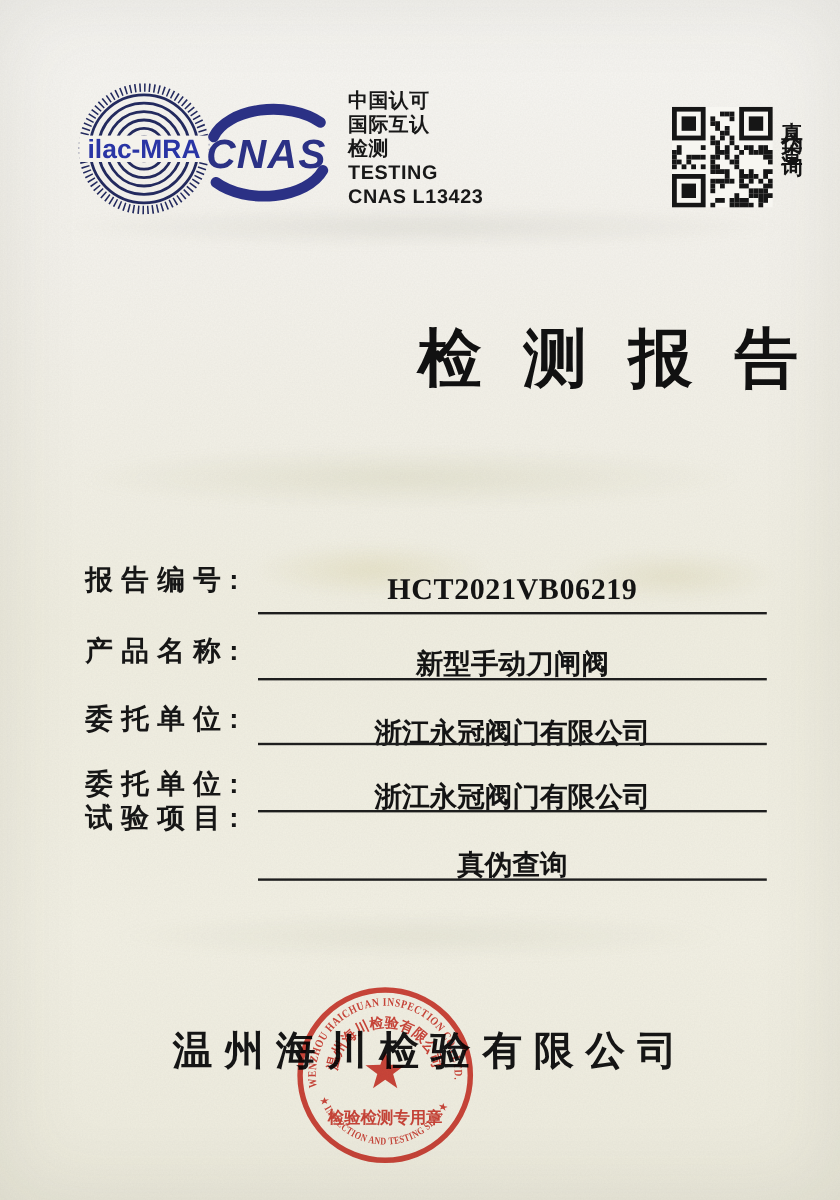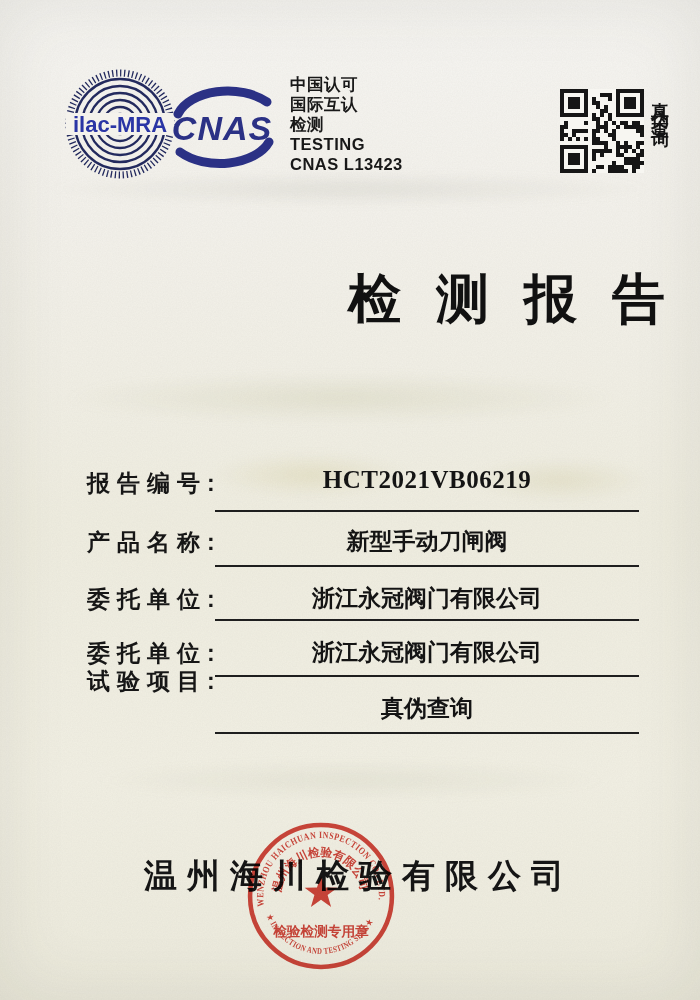--- a/index.html
+++ b/index.html
@@ -19,22 +19,22 @@
 
   .ilac{position:absolute;left:64px;top:68px;}
   .cnas{position:absolute;left:168px;top:80px;}
   .accred{position:absolute;left:290px;top:74px;font-weight:bold;font-size:16.5px;line-height:20px;color:#181818;letter-spacing:.5px;}
   .qr{position:absolute;left:560px;top:89px;width:84px;height:84px;}
   .qr-caption{position:absolute;left:648px;top:87px;writing-mode:vertical-rl;text-orientation:upright;font-size:18px;font-weight:bold;letter-spacing:9px;color:#141414;}
 
   .title{position:absolute;left:0;top:264px;width:700px;text-align:right;
     font-size:53px;font-weight:bold;letter-spacing:.66em;text-indent:.2em;color:#111;}
 
-  .row-label{position:absolute;left:71px;font-size:23px;font-weight:bold;letter-spacing:7px;color:#161616;margin-left:16px;}
-  .row-value{position:absolute;left:215px;width:424px;text-align:center;font-weight:bold;color:#141414;font-size:23px;}
+  .row-label{position:absolute;left:71px;font-size:23px;font-weight:bold;letter-spacing:7px;color:#161616;}
+  .row-value{position:absolute;left:215px;width:424px;text-align:center;font-weight:bold;color:#141414;font-size:23px;margin-top:12px;}
   .row-value.serif{font-family:"Liberation Serif", serif;font-size:25px;letter-spacing:.5px;}
   .row-line{position:absolute;left:215px;width:424px;height:2px;background:#1e1e1e;}
 
   .company{position:absolute;left:0;top:854px;width:700px;text-align:center;
     font-size:33px;font-weight:bold;letter-spacing:10px;text-indent:18px;color:#151515;}
   .seal{position:absolute;left:245px;top:820px;width:152px;height:152px;mix-blend-mode:multiply;opacity:.93;}
 </style>
 </head>
 <body>
 

